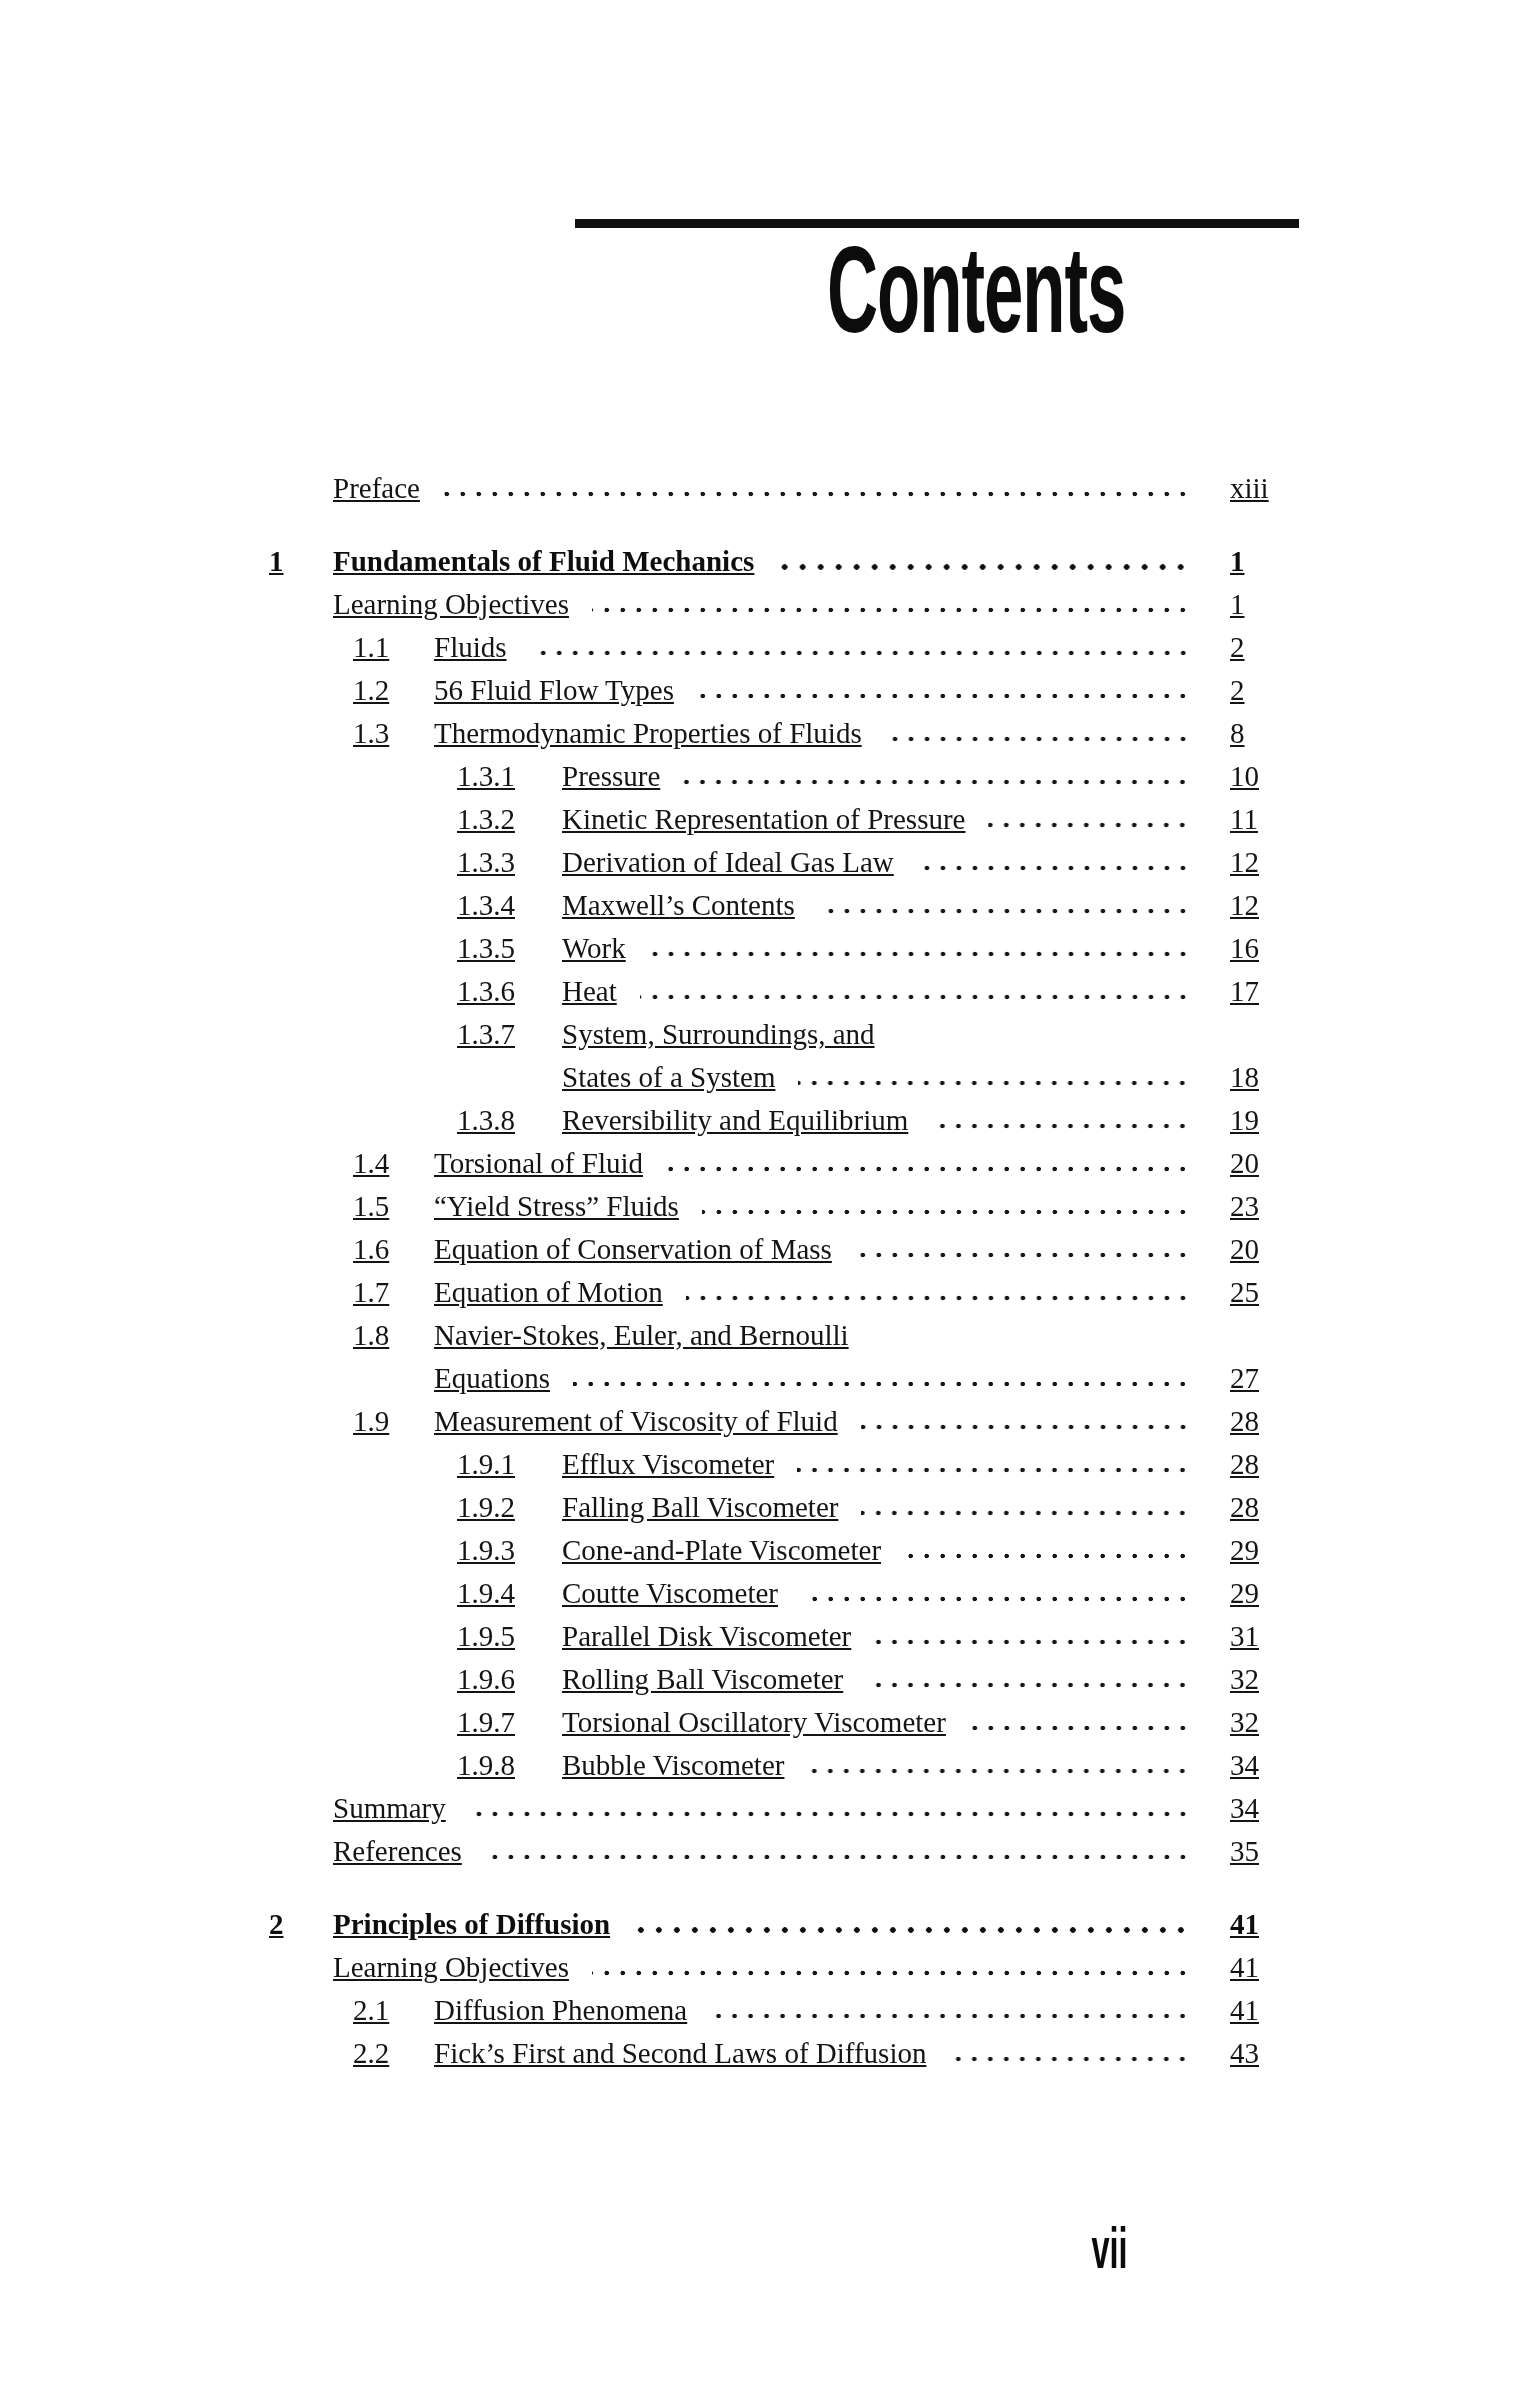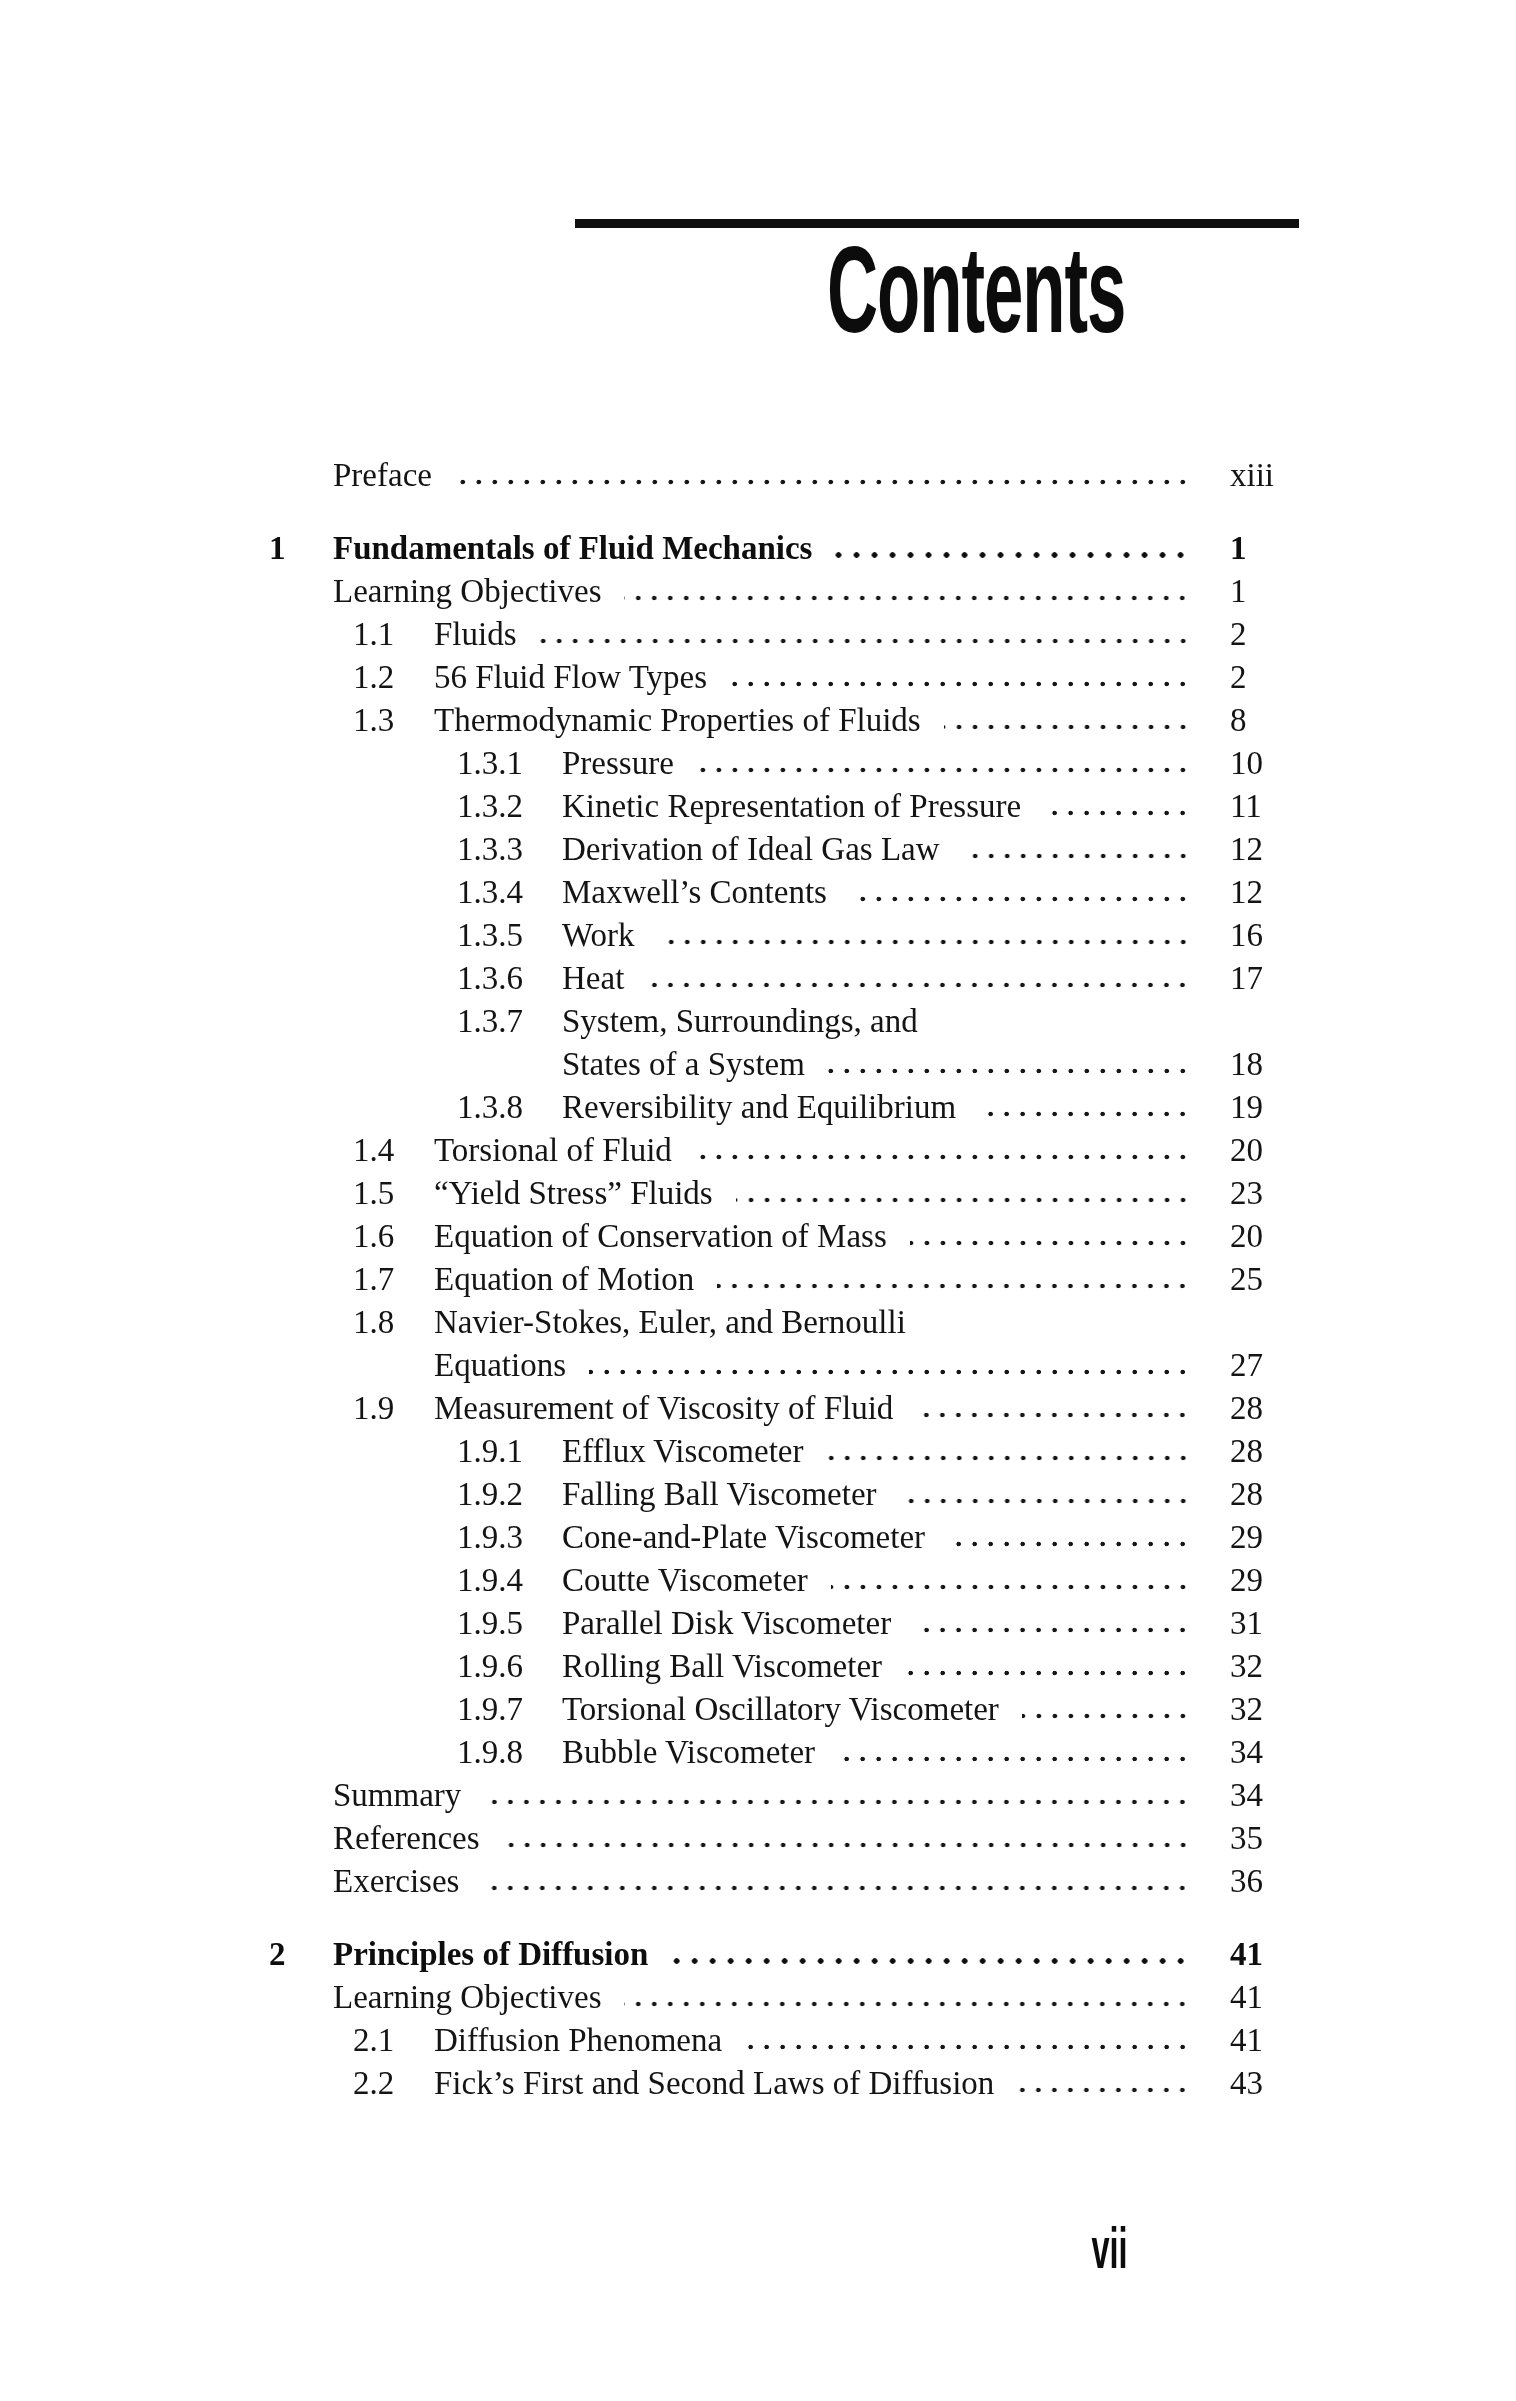--- a/index.html
+++ b/index.html
@@ -29,24 +29,25 @@
     color:#0c0c0c;
     white-space:nowrap;
   }
   .squeeze {
     display:inline-block;
     transform:scaleX(0.58);
     transform-origin:100% 50%;
   }
   .toc {
     position:absolute;
-    left:269px; top:454px;
+    left:269px; top:467px;
     width:1016px;
-    font-size:33px;
+    font-size:29px;
     color:#141414;
+    text-decoration:underline;
   }
   .row {
     display:flex;
     align-items:baseline;
     line-height:43px;
     white-space:nowrap;
   }
   .row.chapter { font-weight:bold; margin-top:30px; color:#0e0e0e; }
   .num { flex:0 0 auto; }
   .chapter > .num { width:64px; }
@@ -271,25 +272,20 @@
       <div class="row plain">
         <span class="label">Summary</span>
         <span class="leader"></span>
         <span class="pagenum">34</span>
       </div>
       <div class="row plain">
         <span class="label">References</span>
         <span class="leader"></span>
         <span class="pagenum">35</span>
       </div>
-      <div class="row plain">
-        <span class="label">Exercises</span>
-        <span class="leader"></span>
-        <span class="pagenum">36</span>
-      </div>
       <div class="row chapter">
         <span class="num">2</span>
         <span class="label">Principles of Diffusion</span>
         <span class="leader"></span>
         <span class="pagenum">41</span>
       </div>
       <div class="row plain">
         <span class="label">Learning Objectives</span>
         <span class="leader"></span>
         <span class="pagenum">41</span>

